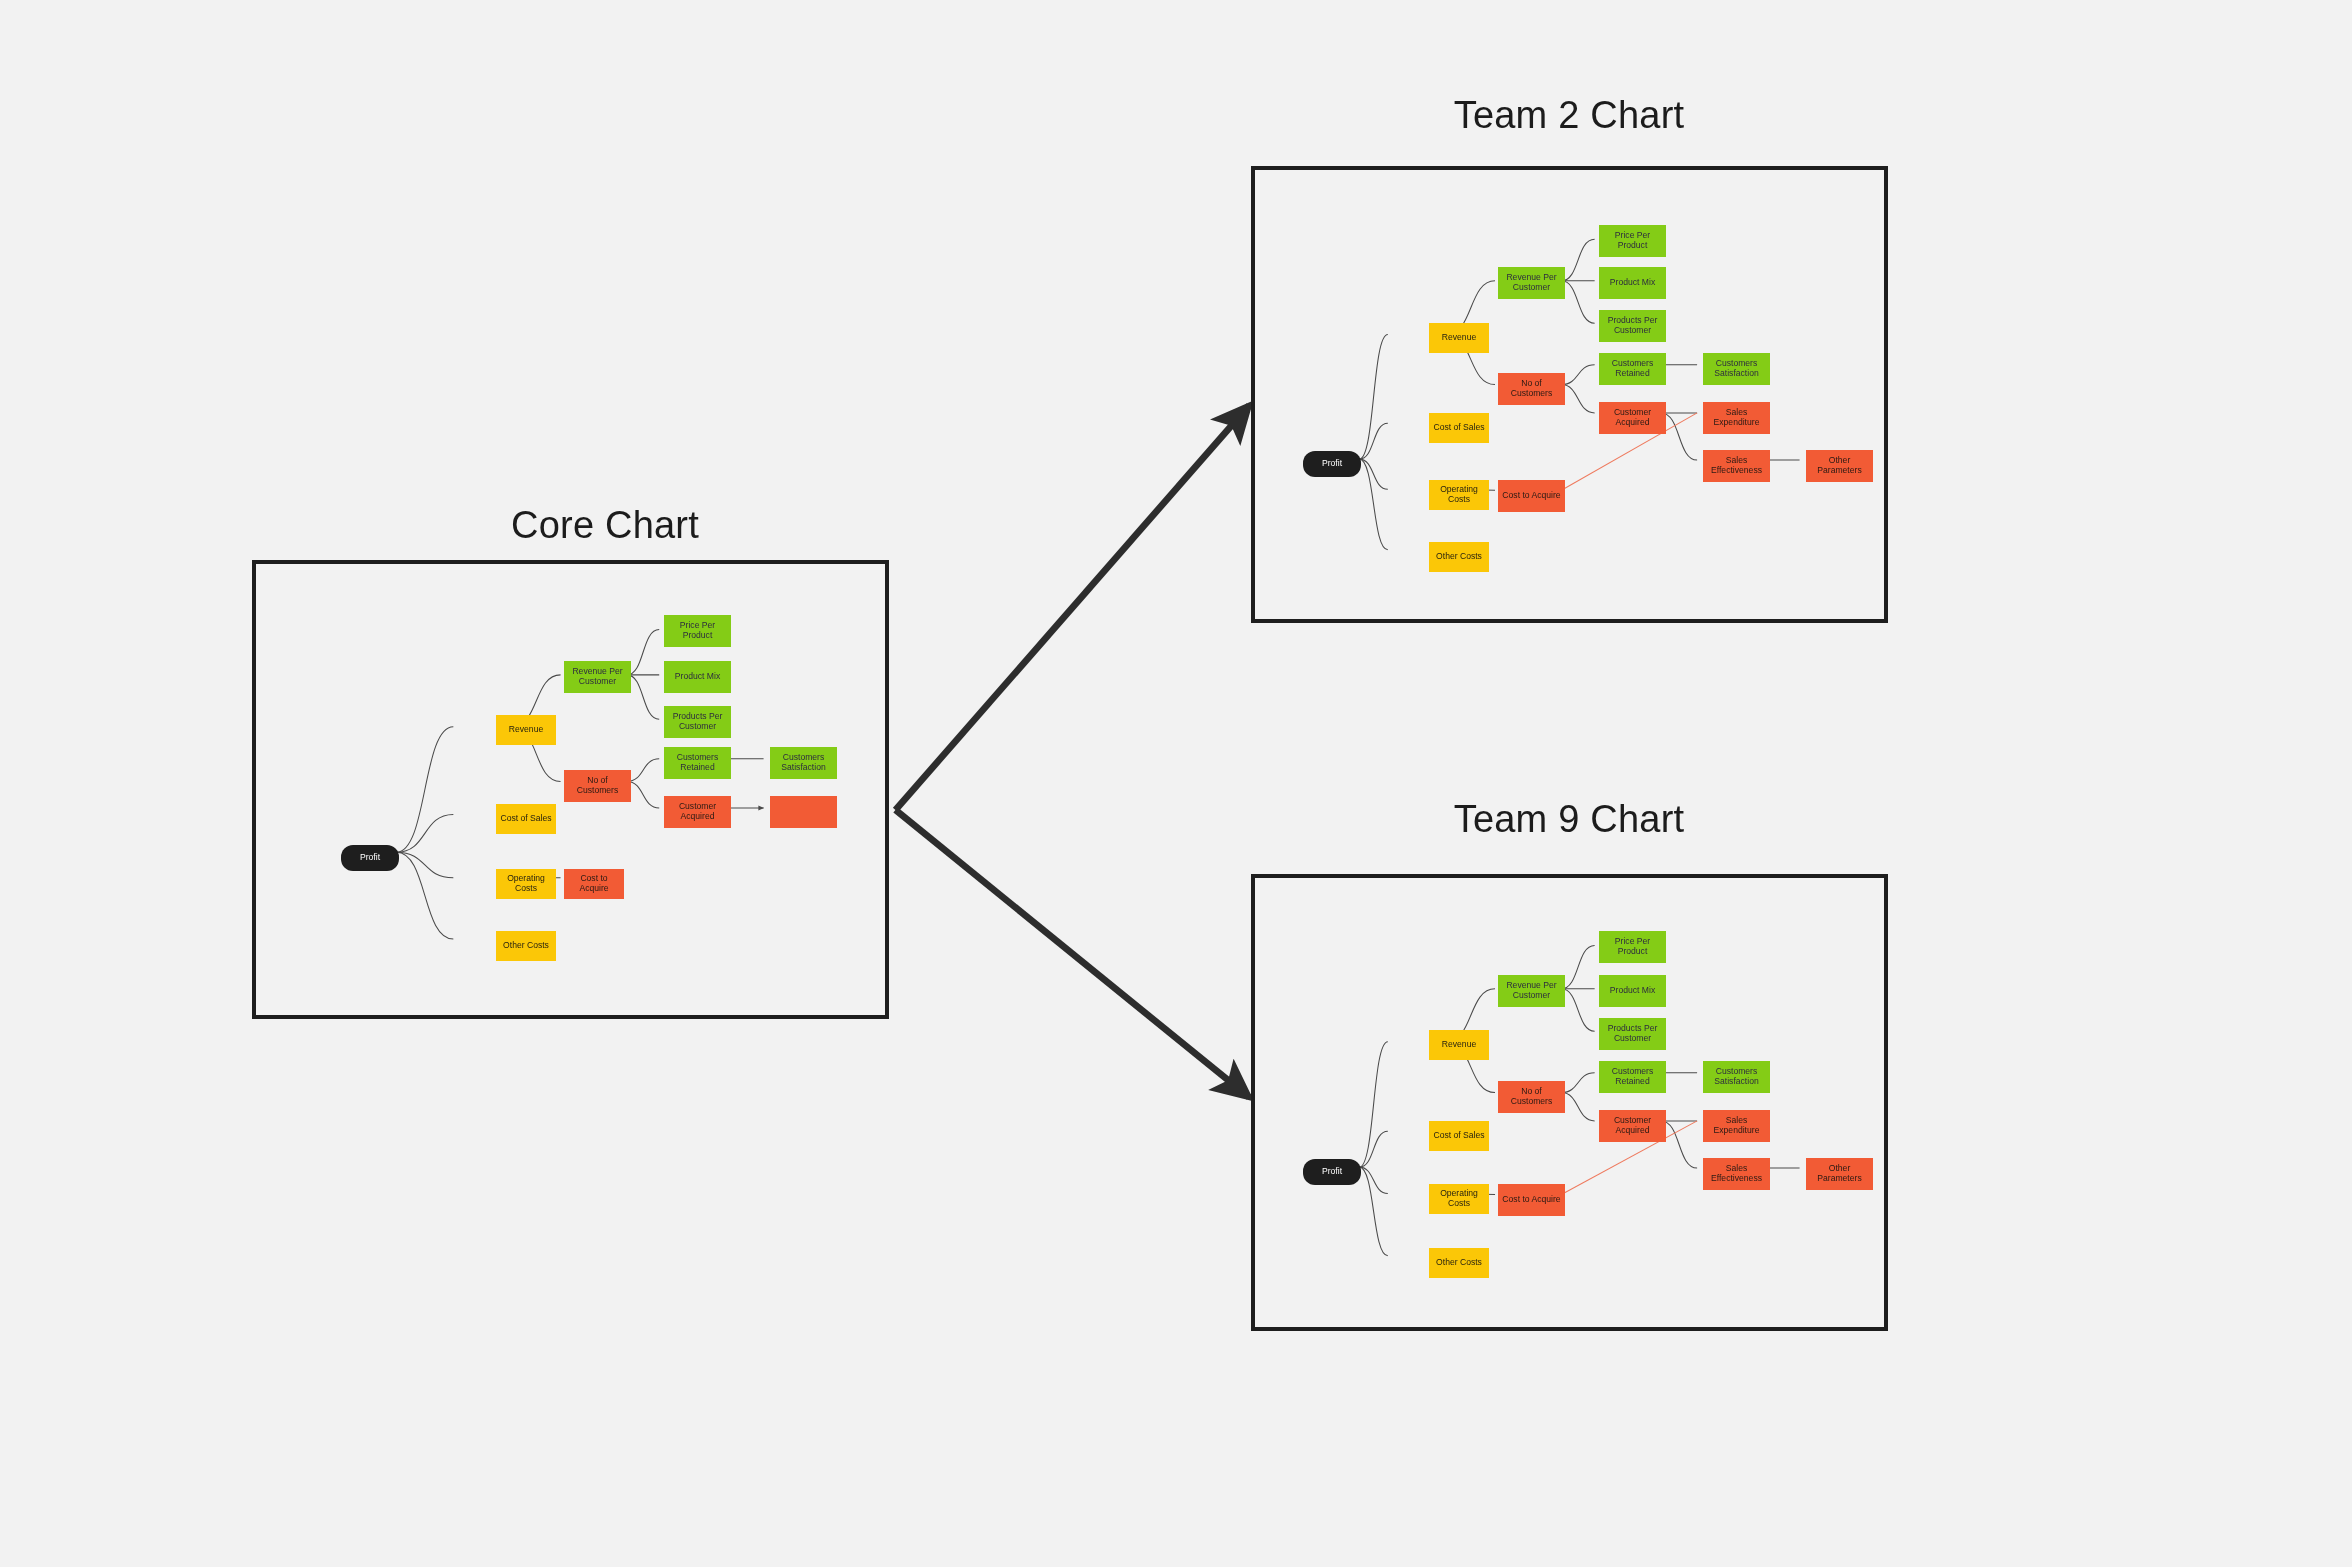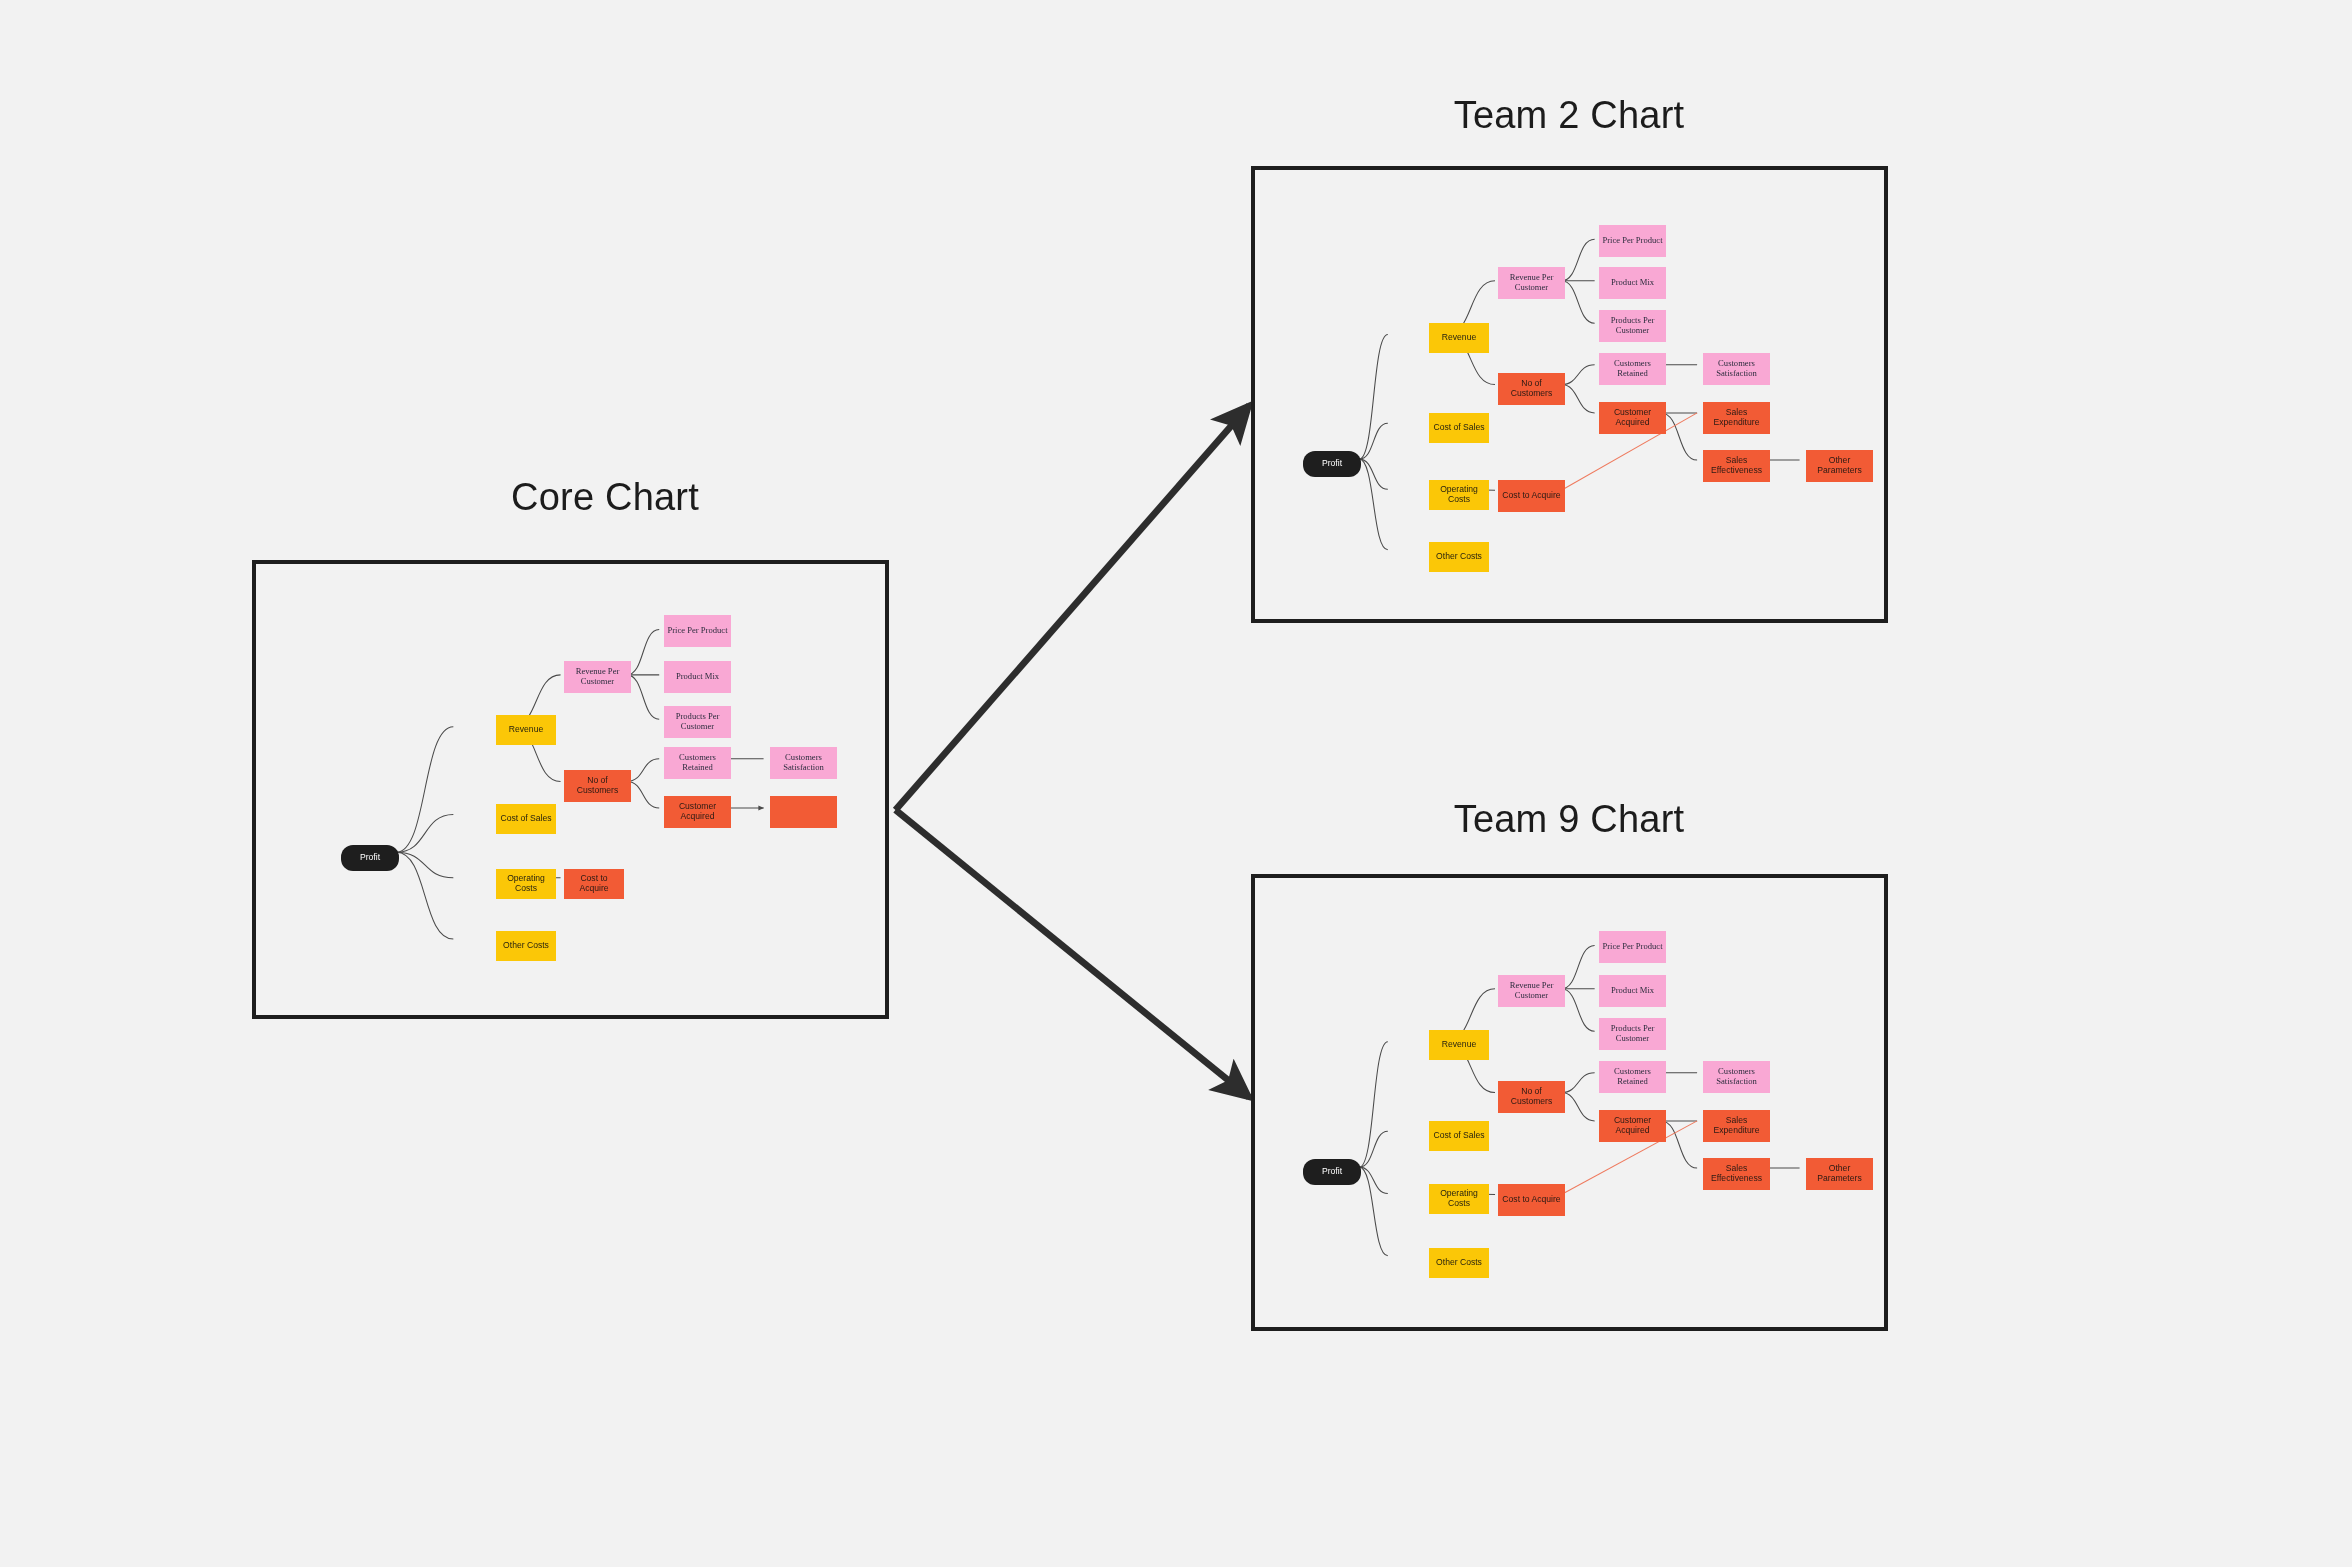--- a/index.html
+++ b/index.html
@@ -61,23 +61,22 @@
   .node.yellow {
     background: #fbc707;
     color: #231f10;
     margin-left: 40px;
   }
   .node.red {
     background: #f25b35;
     color: #2a1a14;
   }
   .node.grey {
-    background: #f9a8d4;
+    background: #84cc16;
     color: #2d2d3e;
-    font-family: Liberation Serif, serif;
   }
 
   #arrows-layer {
     position: absolute;
     left: 0;
     top: 0;
     width: 2353px;
     height: 1568px;
     pointer-events: none;
   }
@@ -91,21 +90,21 @@
       <path d="M0,0 L6.4,3 L0,6 L1.4,3 z" fill="#2d2d2d"></path>
     </marker>
   </defs>
   <g id="flow-arrow-group">
       <line x1="932" y1="843" x2="1300" y2="422" stroke="#2d2d2d" stroke-width="7" marker-end="url(#bigArrow)"></line>
       <line x1="932" y1="843" x2="1300" y2="1142" stroke="#2d2d2d" stroke-width="7" marker-end="url(#bigArrow)"></line>
     </g>
 </svg>
 
 <div id="charts-root">
-    <div class="chart-title" style="left: 317px; top: 476px; width: 576px;">Core Chart</div>
+    <div class="chart-title" style="left: 317px; top: 504px; width: 576px;">Core Chart</div>
     <div class="chart-frame" style="left: 252px; top: 560px; width: 637px; height: 459px;">
       <svg class="frame-svg" viewBox="262 583 663 478" preserveAspectRatio="none">
         <defs>
           <marker id="tip-core-chart" markerWidth="6" markerHeight="6" refX="5" refY="3" orient="auto" markerUnits="strokeWidth">
             <path d="M0,0.6 L5.4,3 L0,5.4 z" fill="#4a4a4a"></path>
           </marker>
         </defs>
         <path d="M410,888.5 C443,888.5 437,755.5 470,755.5" fill="none" stroke="#4a4a4a" stroke-width="1.1"></path>
         <path d="M410,888.5 C443,888.5 437,848.5 470,848.5" fill="none" stroke="#4a4a4a" stroke-width="1.1"></path>
         <path d="M410,888.5 C443,888.5 437,915.5 470,915.5" fill="none" stroke="#4a4a4a" stroke-width="1.1"></path>

